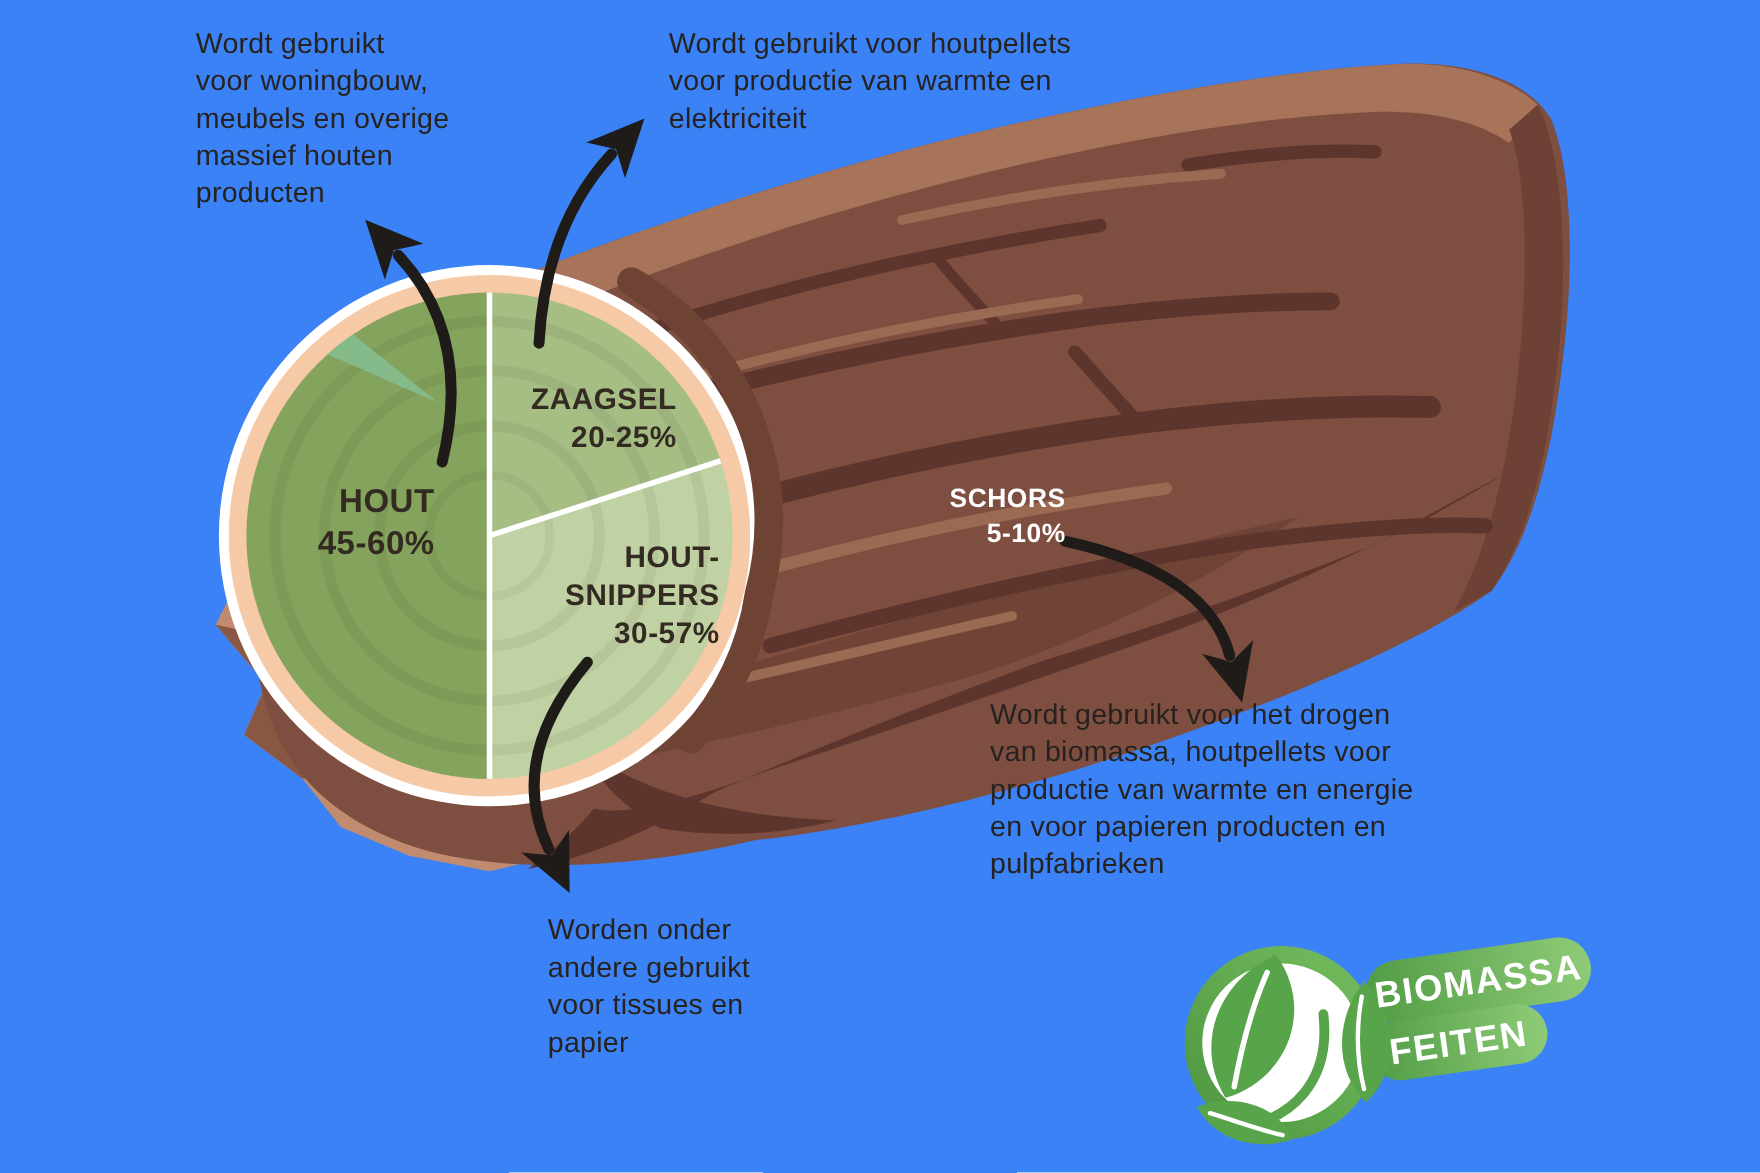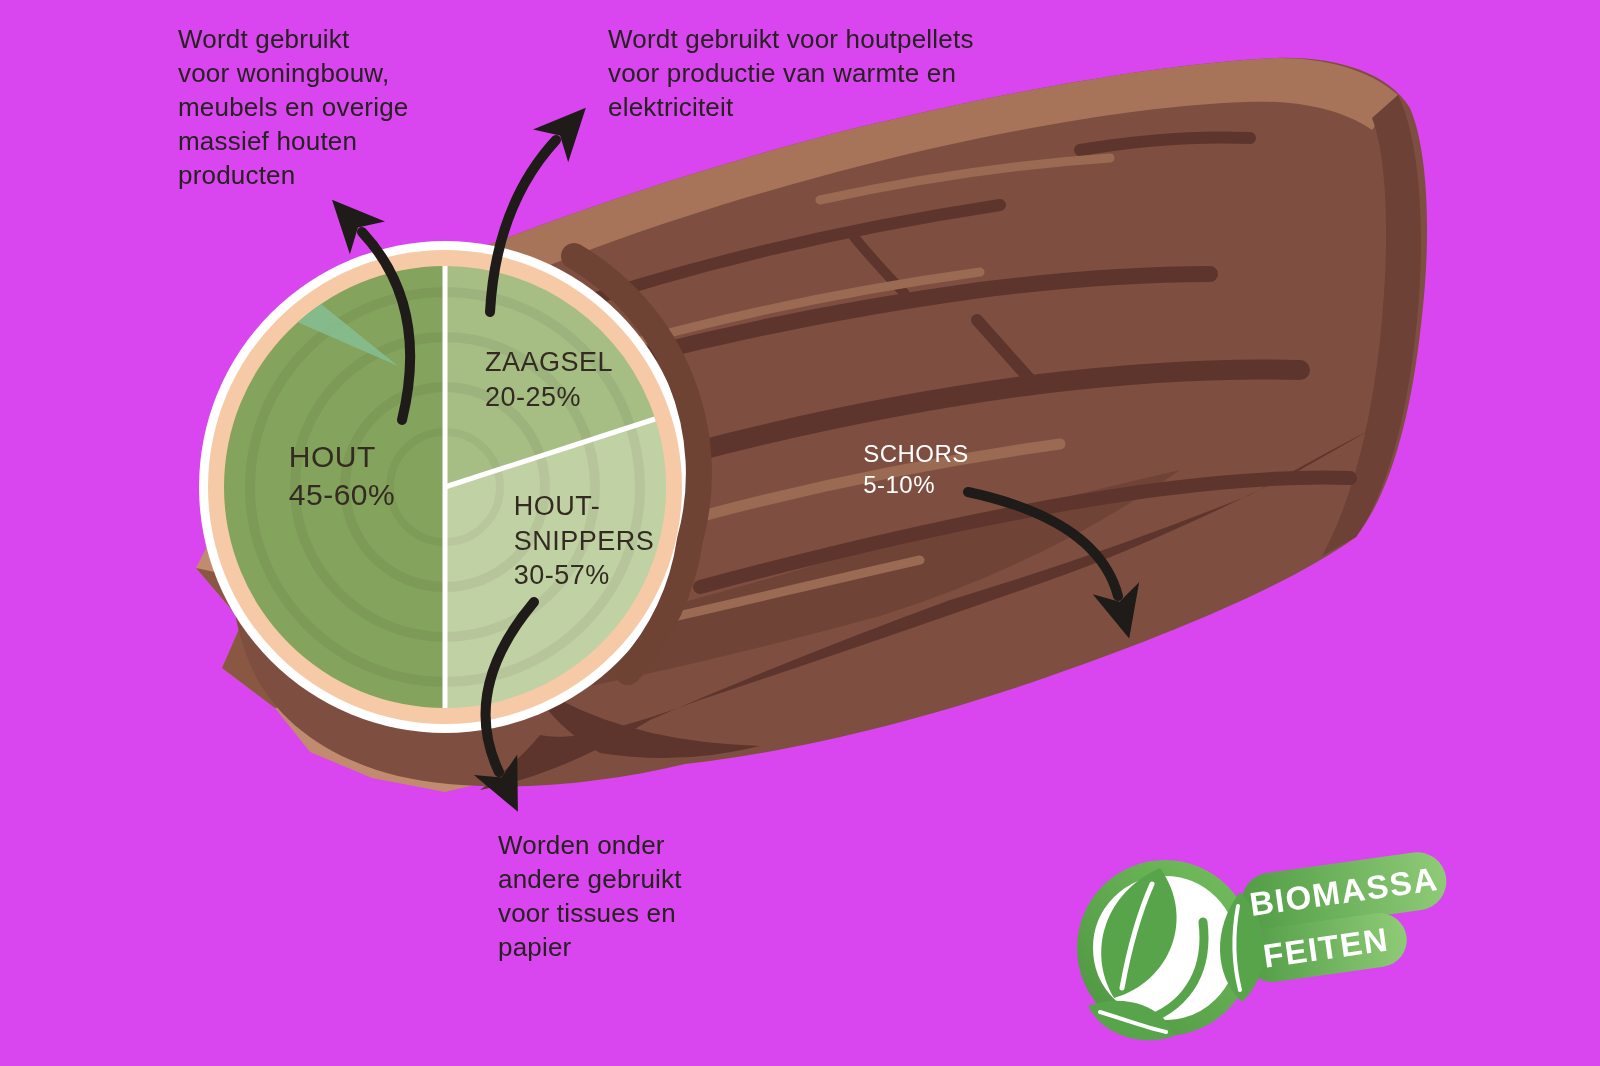--- a/index.html
+++ b/index.html
@@ -1,20 +1,20 @@
 <!DOCTYPE html>
 <html><head>
 <meta charset="utf-8">
 <style>
   html,body{margin:0;padding:0;background:#ffffff;}
-  .canvas{position:relative;width:1600px;height:1066px;background:#d946ef;overflow:hidden;
+  .canvas{position:relative;width:1600px;height:1066px;background:#3b82f6;overflow:hidden;
           font-family:"Liberation Sans",sans-serif;}
   svg.scene{position:absolute;left:0;top:0;}
   .note{position:absolute;white-space:pre-line;font-size:26px;line-height:34px;color:#262220;letter-spacing:.2px;}
-  .slice-label{position:absolute;transform:translate(-50%,-50%);text-align:left;font-weight:normal;
+  .slice-label{position:absolute;transform:translate(-50%,-50%);text-align:right;font-weight:bold;
                white-space:pre-line;color:#332b22;line-height:1.28;letter-spacing:.5px;}
   .slice-label.hout{font-size:30px;}
   .slice-label.zaagsel{font-size:27px;}
   .slice-label.snippers{font-size:27px;}
   .slice-label.schors{font-size:24px;color:#ffffff;}
   .banner-text{position:absolute;transform:translate(-50%,-50%) rotate(-8deg);color:#ffffff;
                font-weight:bold;font-size:33px;letter-spacing:1.5px;white-space:nowrap;}
 </style>
 </head>
 <body>
@@ -155,20 +155,25 @@
   </svg>
 
   <div class="note" style="left:178px;top:22px">Wordt gebruikt
 voor woningbouw,
 meubels en overige
 massief houten
 producten</div>
   <div class="note" style="left:608px;top:22px">Wordt gebruikt voor houtpellets
 voor productie van warmte en
 elektriciteit</div>
+  <div class="note" style="left:900px;top:632px">Wordt gebruikt voor het drogen
+van biomassa, houtpellets voor
+productie van warmte en energie
+en voor papieren producten en
+pulpfabrieken</div>
   <div class="note" style="left:498px;top:828px">Worden onder
 andere gebruikt
 voor tissues en
 papier</div>
 
   <div class="slice-label hout" style="left:342px;top:476px">HOUT
 45-60%</div>
   <div class="slice-label zaagsel" style="left:549px;top:380px">ZAAGSEL
 20-25%</div>
   <div class="slice-label snippers" style="left:584px;top:541px">HOUT-

